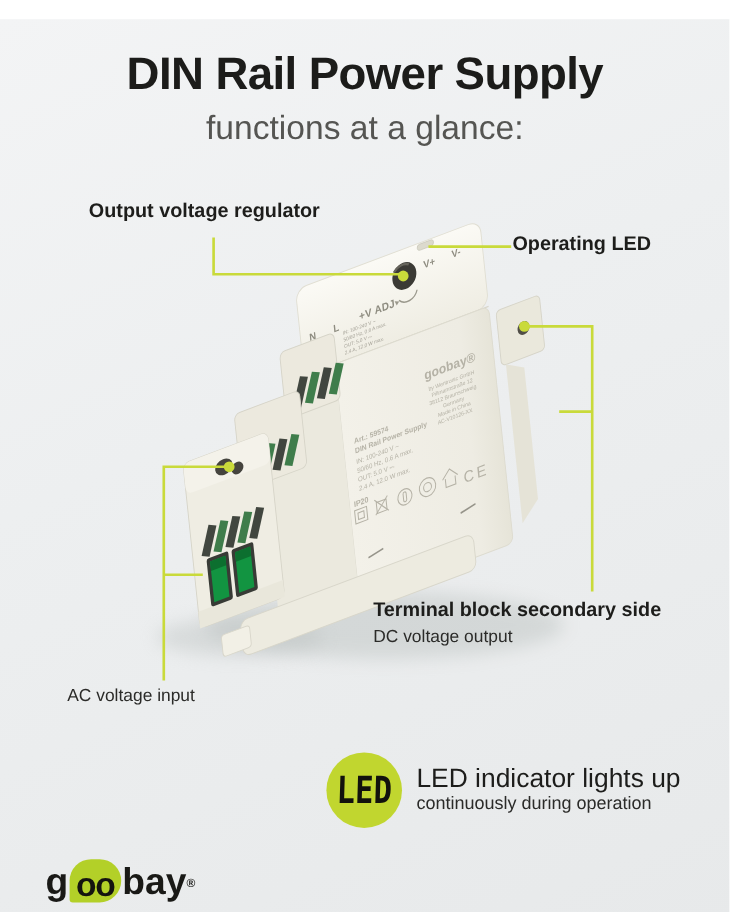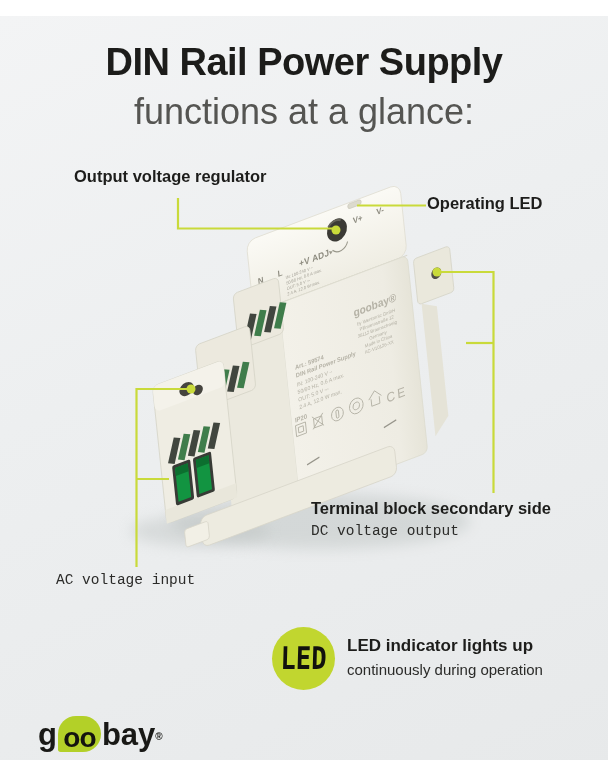--- a/index.html
+++ b/index.html
@@ -4,34 +4,34 @@
 <style>
   html,body{margin:0;padding:0;}
   body{font-family:"Liberation Sans",sans-serif;}
   #stage{position:relative;width:608px;height:760px;overflow:hidden;
          background:linear-gradient(155deg,#f3f4f5 0%,#edeff0 40%,#e7e9ea 100%);margin-top:16px;}
   #stage::after{content:"";position:absolute;left:0;right:0;bottom:0;height:6px;
          background:linear-gradient(rgba(0,0,0,0),rgba(0,0,0,0.10));pointer-events:none;}
   .abs{position:absolute;}
   .title{top:25px;left:0;width:608px;text-align:center;font-size:38px;font-weight:bold;
          letter-spacing:-0.5px;color:#1c1c1a;}
-  .subtitle{top:75px;left:0;width:608px;text-align:center;font-size:36px;color:#555552;}
+  .subtitle{top:75px;left:0;width:608px;text-align:center;font-size:28px;color:#555552;}
   .callout-label{font-size:16.5px;font-weight:bold;color:#1d1d1b;white-space:nowrap;text-align:center;}
-  .callout-desc{font-size:14.5px;color:#2b2b29;white-space:nowrap;font-family:Liberation Mono, monospace;}
+  .callout-desc{font-size:14.5px;color:#2b2b29;white-space:nowrap;}
   .co1{left:74px;top:151px;}
   .co2{left:427px;top:178px;}
   .co3{left:311px;top:483px;}
   .co3d{left:311px;top:507px;}
   .co4{left:56px;top:565px;}
   .co4d{left:56px;top:556px;}
   .led-circle{left:272px;top:611px;width:63px;height:63px;border-radius:50%;
          display:flex;align-items:center;justify-content:center;}
   .led-circle span{font-family:"DejaVu Sans Mono",monospace;font-weight:bold;font-size:25px;
          color:#12120d;transform:scale(1.02,1.25) skewX(-2deg);letter-spacing:0;}
-  .led-title{left:347px;top:620px;font-size:17px;font-weight:bold;color:#1d1d1b;}
+  .led-title{left:347px;top:620px;font-size:22px;font-weight:normal;color:#1d1d1b;}
   .led-desc{left:347px;top:645px;font-size:15px;color:#2b2b29;}
   .brand{left:38px;top:700px;display:flex;align-items:flex-start;font-weight:bold;
          font-size:31px;color:#191916;line-height:38px;}
   .brand .bubble{display:inline-flex;align-items:flex-end;justify-content:center;
          width:43px;height:36px;margin:0 1px;border-radius:20px 20px 20px 3px;}
   .brand .bubble span{font-size:28px;letter-spacing:-1px;color:#14140f;line-height:1;}
   .brand sup{font-size:10px;font-weight:bold;margin-top:2px;}
   svg{display:block;}
   svg text{font-family:"Liberation Sans",sans-serif;}
 </style>

